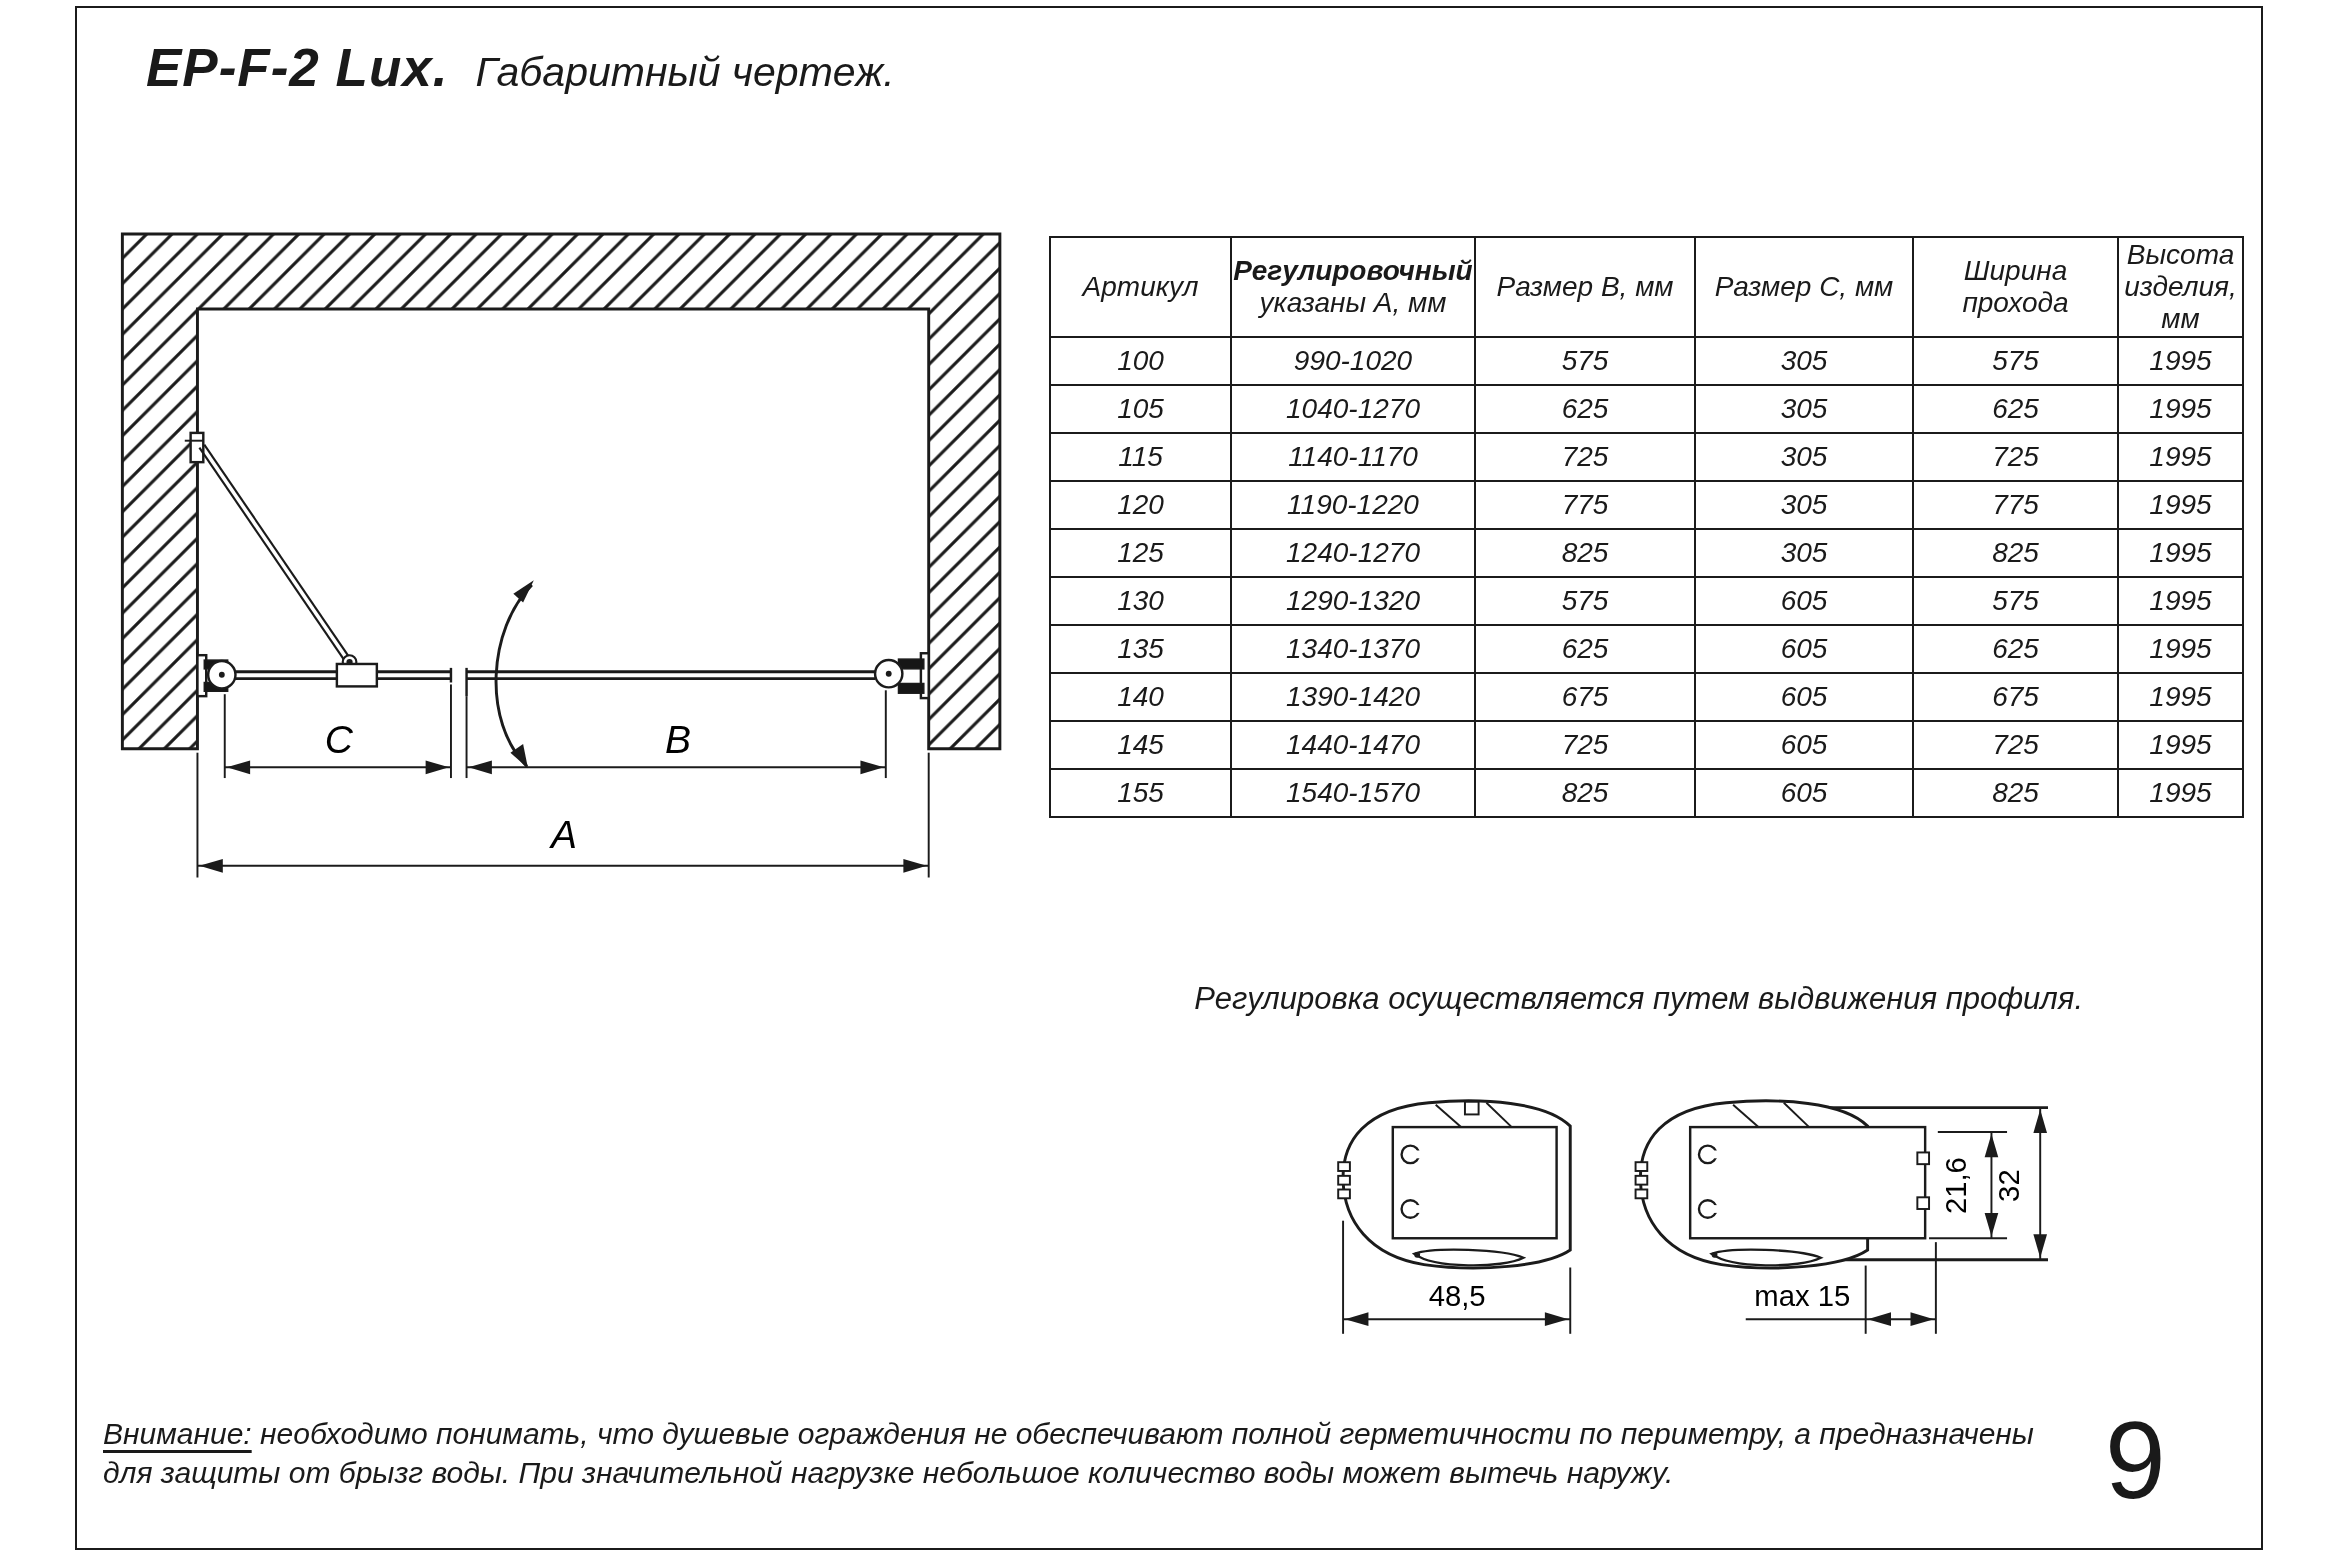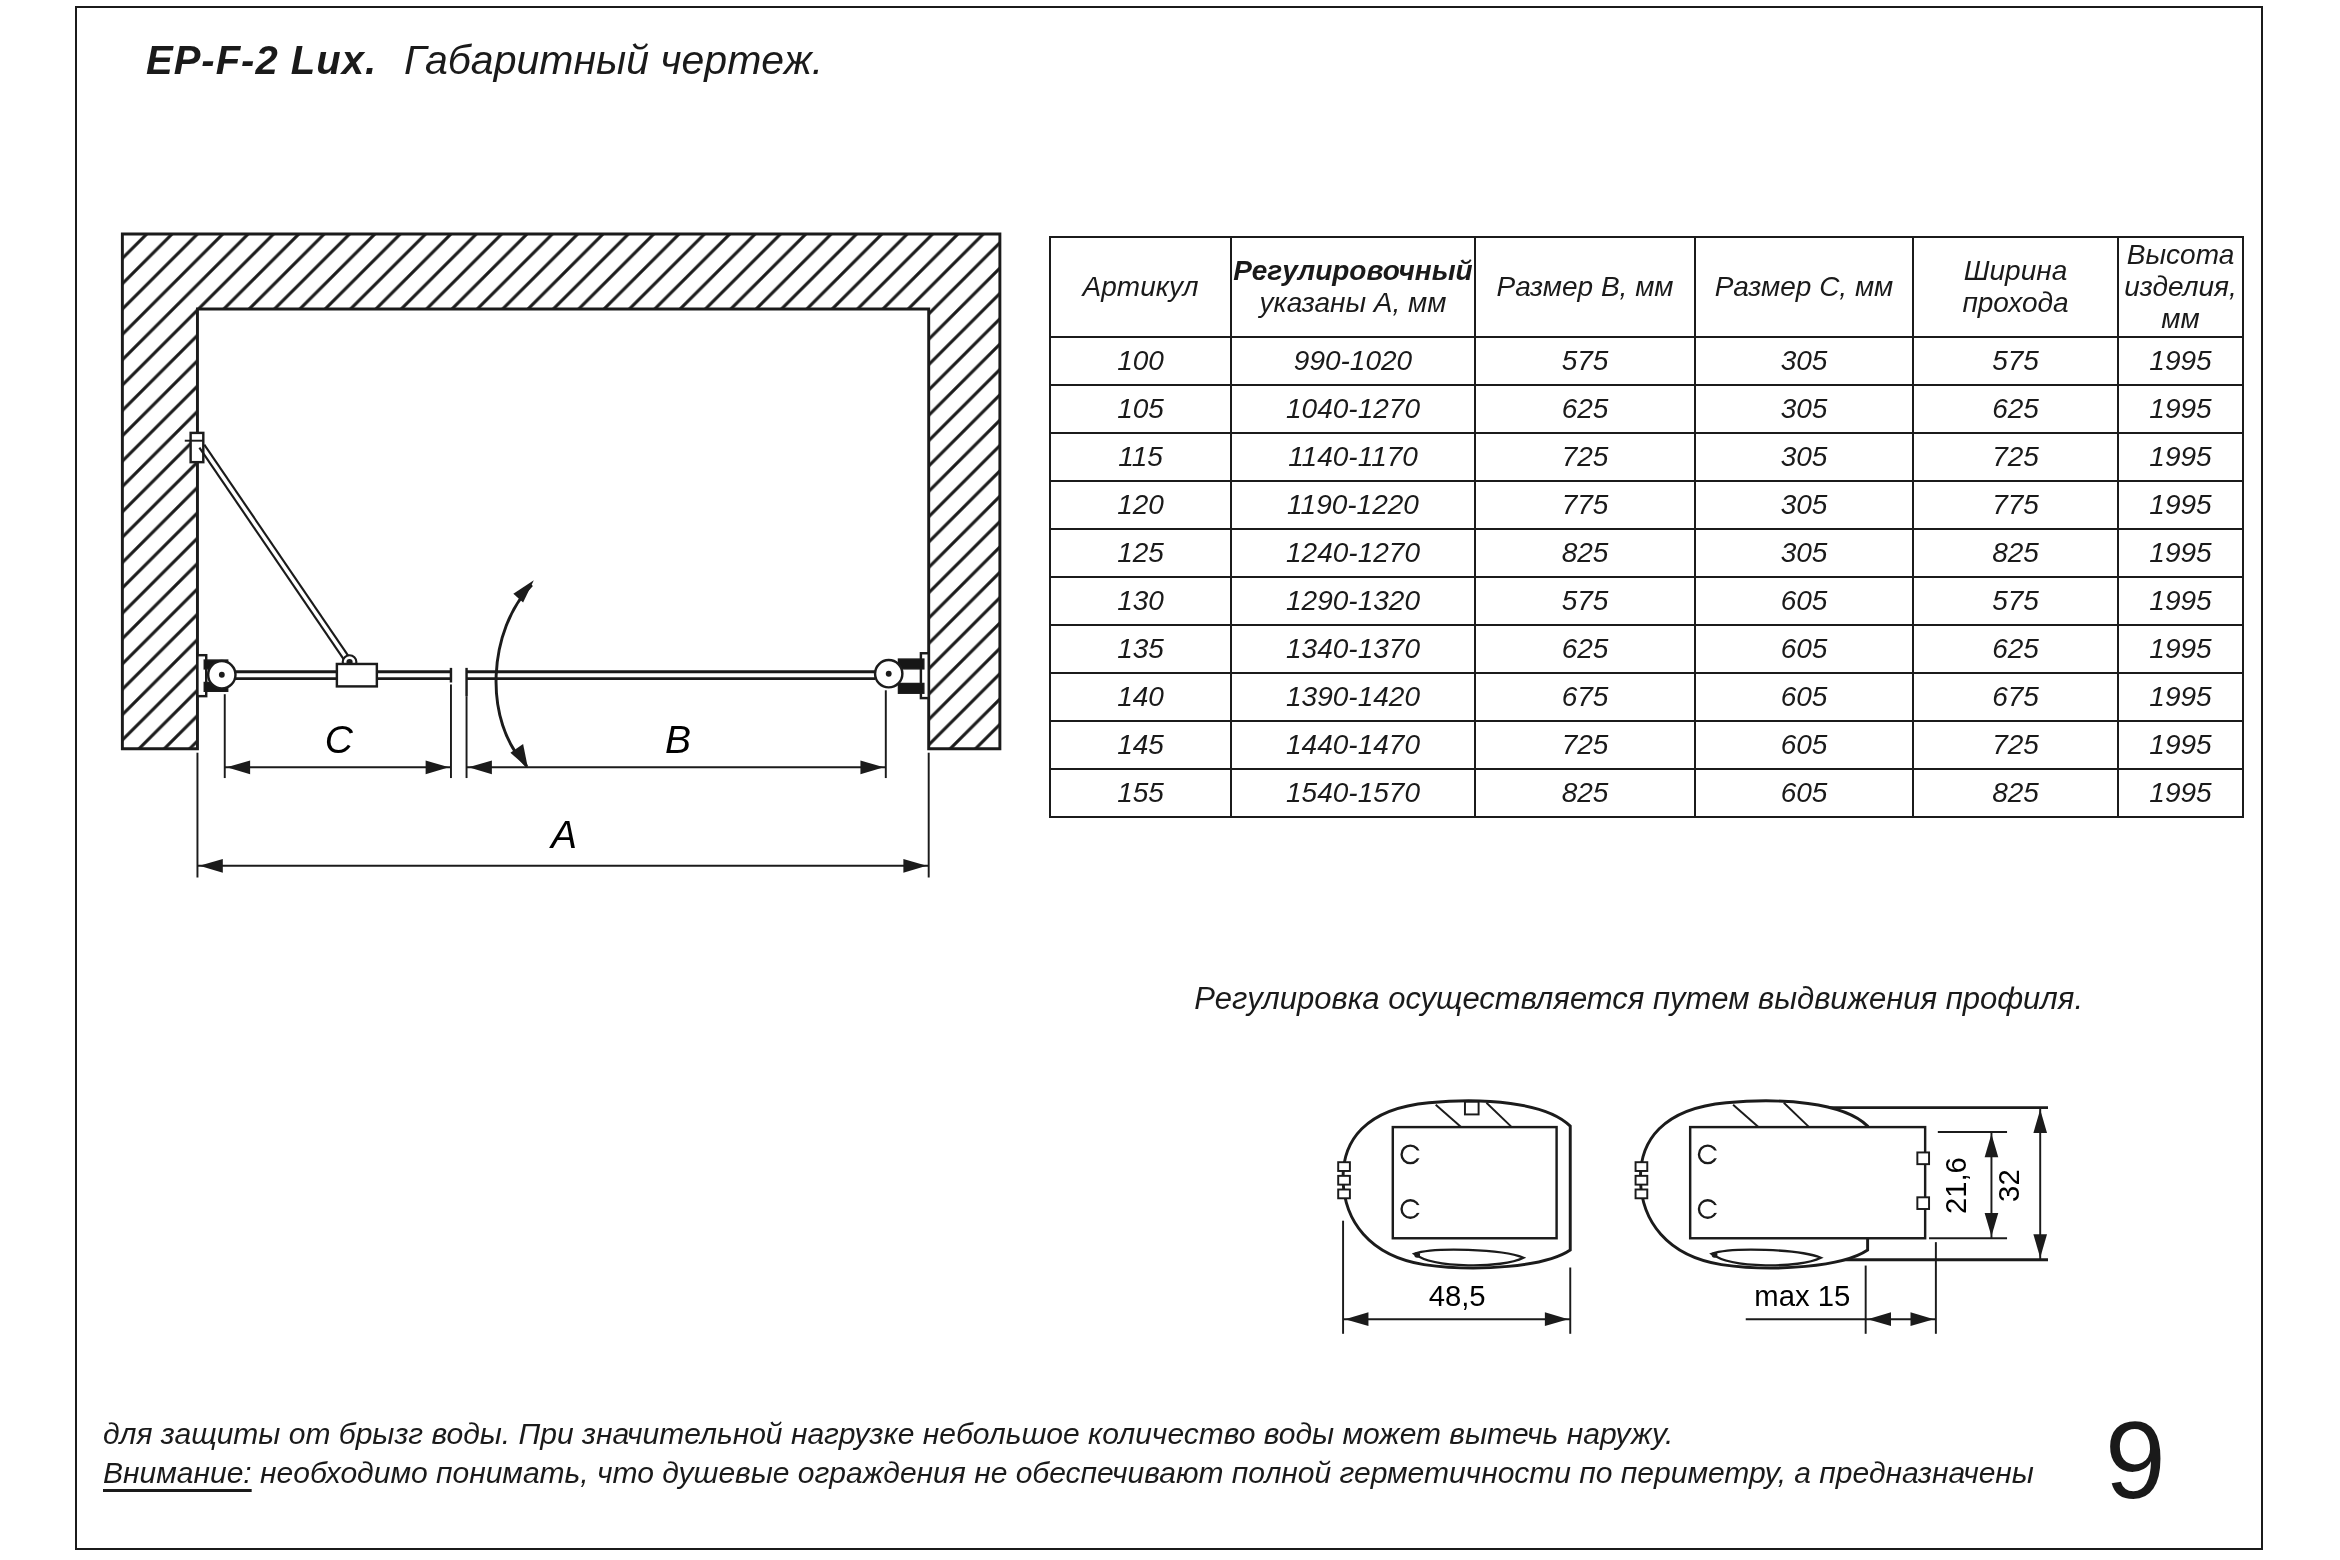--- a/index.html
+++ b/index.html
@@ -1,19 +1,19 @@
 <!DOCTYPE html>
 <html><head>
 <meta charset="utf-8">
 <style>
   html,body{margin:0;padding:0;background:#ffffff;}
   body{width:2341px;height:1560px;position:relative;font-family:"Liberation Sans",sans-serif;color:#1a1a1a;overflow:hidden;}
   .frame{position:absolute;left:75px;top:5.9px;width:2188px;height:1544px;border:2.9px solid #1b1b1b;box-sizing:border-box;}
   .title{position:absolute;left:146px;top:37px;white-space:nowrap;}
-  .title .model{font-size:40px;font-style:italic;font-weight:600;letter-spacing:1px;}
+  .title .model{font-size:53px;font-style:italic;font-weight:600;letter-spacing:1px;}
   .title .sub{font-size:41px;font-style:italic;font-weight:400;margin-left:27px;}
   svg{position:absolute;left:0;top:0;}
   
   .spec{position:absolute;left:1049px;top:236px;border-collapse:collapse;table-layout:fixed;width:1194px;}
   .spec th,.spec td{border:2px solid #1b1b1b;text-align:center;vertical-align:middle;font-style:italic;font-weight:400;padding:0;}
   .spec th{height:98px;font-size:28px;line-height:32px;}
   .spec td{height:46px;font-size:28px;}
   .spec{border:2.9px solid #1b1b1b;}
   .spec .b{font-weight:700;}
   .notes{position:absolute;right:258px;top:977px;font-style:italic;font-size:31px;line-height:43px;white-space:nowrap;}
@@ -288,18 +288,18 @@
         <td>1995</td>
       </tr>
     </tbody>
 </table>
 
 <div class="notes">
   <div>Регулировка осуществляется путем выдвижения профиля.</div>
 </div>
 
 <div class="warning">
+  <div><span class="lbl">Внимание:</span><span> необходимо понимать, что душевые ограждения не обеспечивают полной герметичности по периметру, а предназначены</span></div>
   <div>для защиты от брызг воды. При значительной нагрузке небольшое количество воды может вытечь наружу.</div>
-  <div><span class="lbl">Внимание:</span><span> необходимо понимать, что душевые ограждения не обеспечивают полной герметичности по периметру, а предназначены</span></div>
 </div>
 
 <div class="pagenum">9</div>
 
 
 </body></html>

